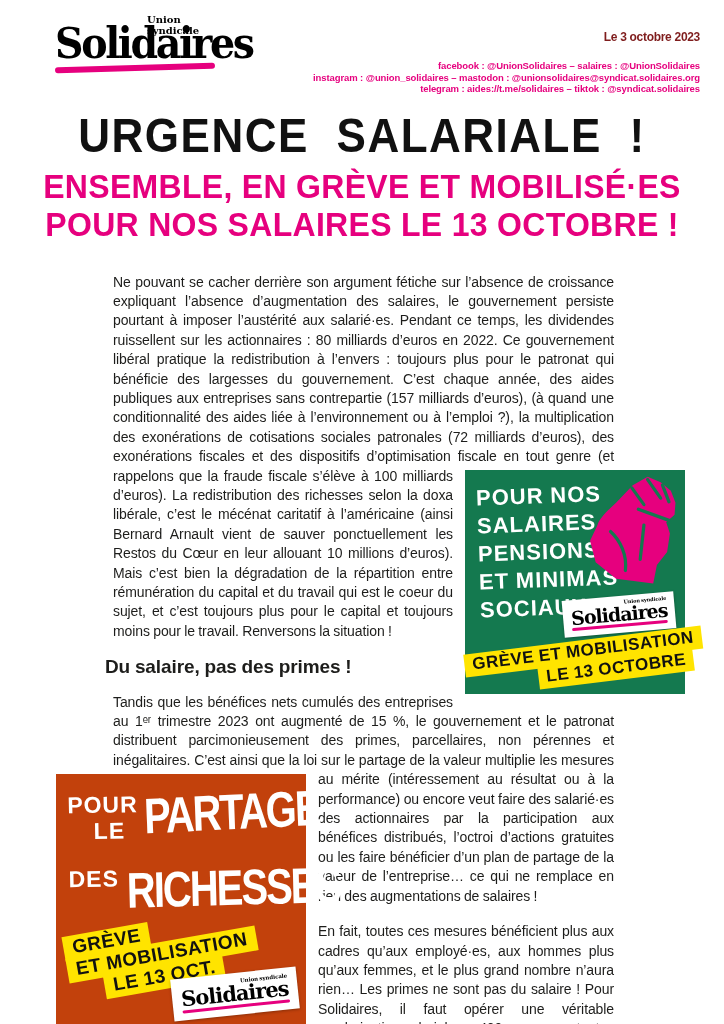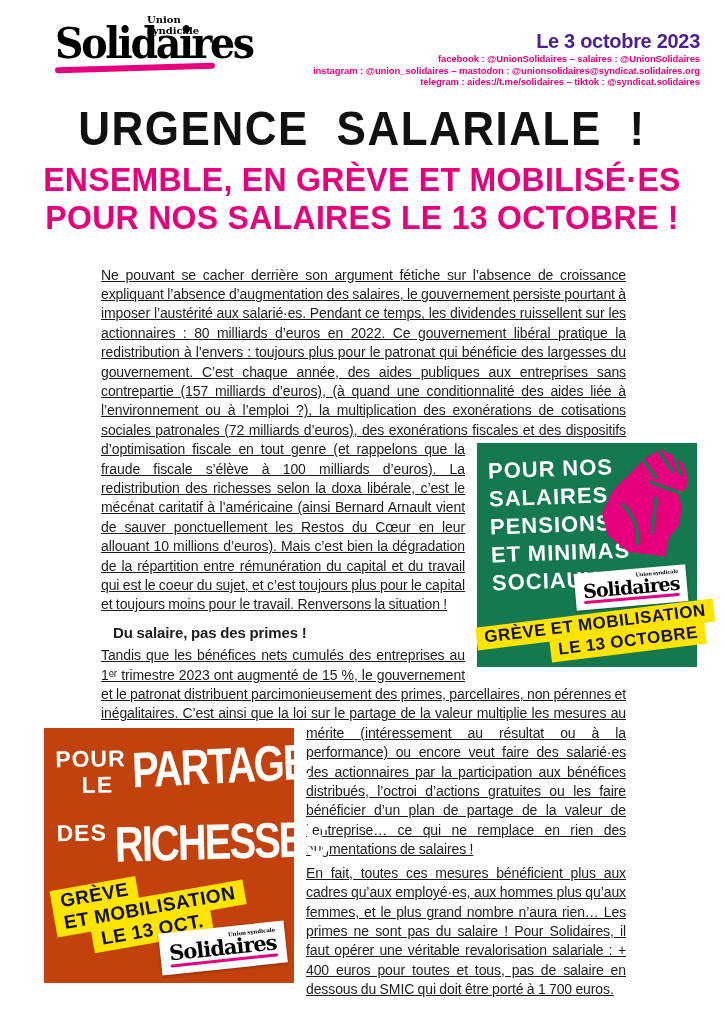--- a/index.html
+++ b/index.html
@@ -16,40 +16,40 @@
     position:absolute; top:0; left:92px; width:52px;
     font-family:"DejaVu Serif", serif; font-weight:bold; font-size:10px; line-height:11px; color:#000;
   }
   .logo-name {
     margin-top:10px; font-family:"DejaVu Serif", serif; font-weight:bold;
     font-size:42px; line-height:40px; letter-spacing:-2.5px; color:#000;
     transform:scaleX(0.94); transform-origin:left center; white-space:nowrap;
   }
   .logo-underline { width:160px; height:6px; background:#e6007e; border-radius:3px; transform:rotate(-1.6deg); margin-top:1px; }
   .header-right { text-align:right; padding-top:16px; }
-  .date { color:#4c1d95; font-size:20px; font-weight:bold; letter-spacing:-0.3px; margin-bottom:0; }
+  .date { color:#7f1d1d; font-size:12px; font-weight:bold; letter-spacing:-0.3px; margin-bottom:16px; }
   .social-line { color:#e6007e; font-size:9.5px; font-weight:bold; line-height:11.5px; letter-spacing:-0.1px; }
   
   .main-title {
     text-align:center; font-size:44px; font-weight:900; letter-spacing:1.5px;
     color:#111; margin:16px 0 8px; transform:scaleY(1.08); word-spacing:14px;
   }
   .subtitle {
     text-align:center; color:#e6007e; font-weight:900;
     font-size:32px; line-height:37px; letter-spacing:0.3px; margin-bottom:30px;
     transform:scaleY(1.05);
   }
   
   .content {
     margin-left:97px; width:533px;
     font-size:14px; line-height:19.4px; text-align:justify;
     letter-spacing:-0.1px; word-spacing:-0.4px;
   }
-  .para { margin:4px;text-decoration:underline; }
-  .section-heading { font-size:15px; font-weight:bold; margin:8px 16px 0; text-align:left; }
+  .para { margin:16px; }
+  .section-heading { font-size:19px; font-weight:bold; margin:8px 8px 0; text-align:left; }
   
   .float-green {
     float:right; display:block; position:relative;
     width:220px; height:224px; margin:3px -71px 14px 12px;
     background:#14794f;
   }
   .gp-lines {
     position:absolute; top:12px; left:13px; color:#fff; font-weight:900;
     font-size:22px; line-height:28px; letter-spacing:1px; transform:rotate(-2deg);
     text-align:left;

